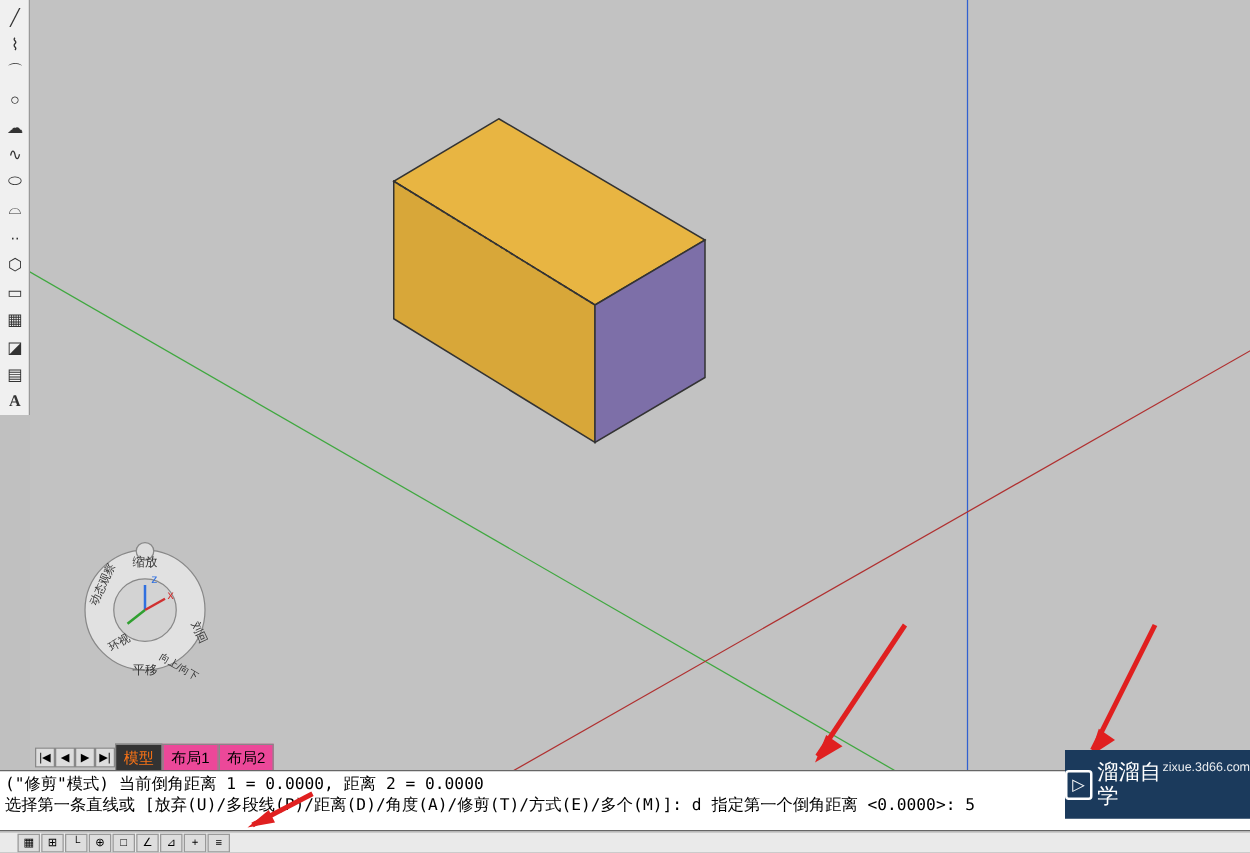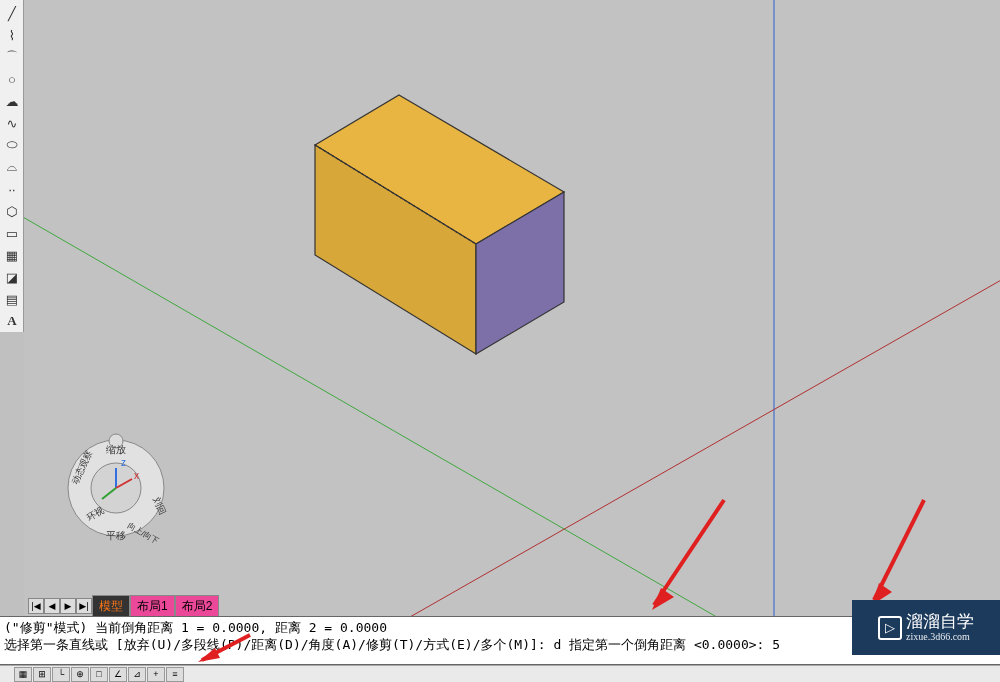--- a/index.html
+++ b/index.html
@@ -165,21 +165,21 @@
       display: flex;
       align-items: center;
       justify-content: center;
       font-size: 17px;
       gap: 4px;
     }
     .watermark .logo {
       width: 24px; height: 24px; border: 2px solid white; border-radius: 3px;
       display: flex; align-items: center; justify-content: center; font-size: 13px;
     }
-    .watermark .txt { display: flex; flex-direction: column; line-height: 1.1; font-family: Liberation Serif, serif; }
+    .watermark .txt { display: flex; flex-direction: row; line-height: 1.1; }
     .watermark .sub { font-size: 10px; opacity: 0.9; }
   </style>
 </head>
 <body>
 
 <div class="toolbar-left">
   <div class="tool-btn">╱</div>
   <div class="tool-btn">⌇</div>
   <div class="tool-btn">⌒</div>
   <div class="tool-btn">○</div>

